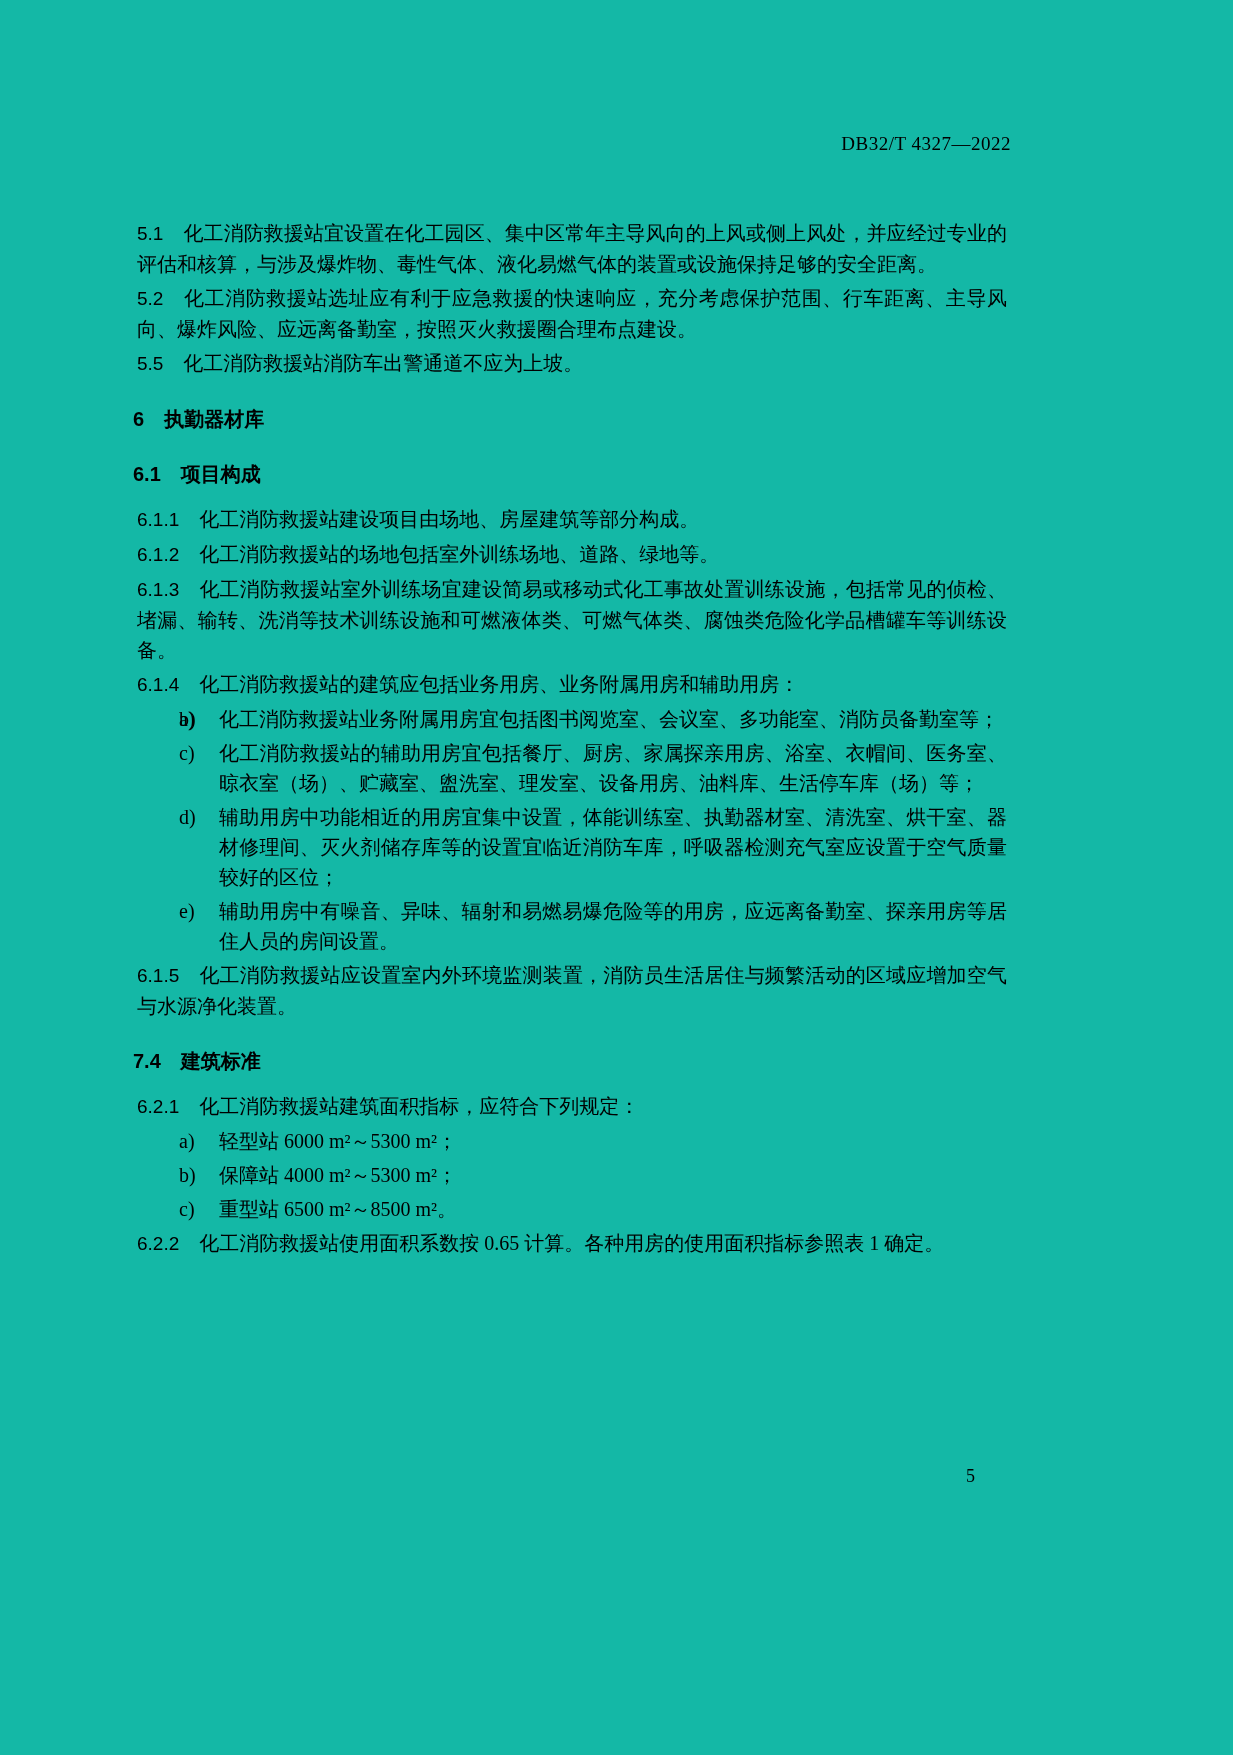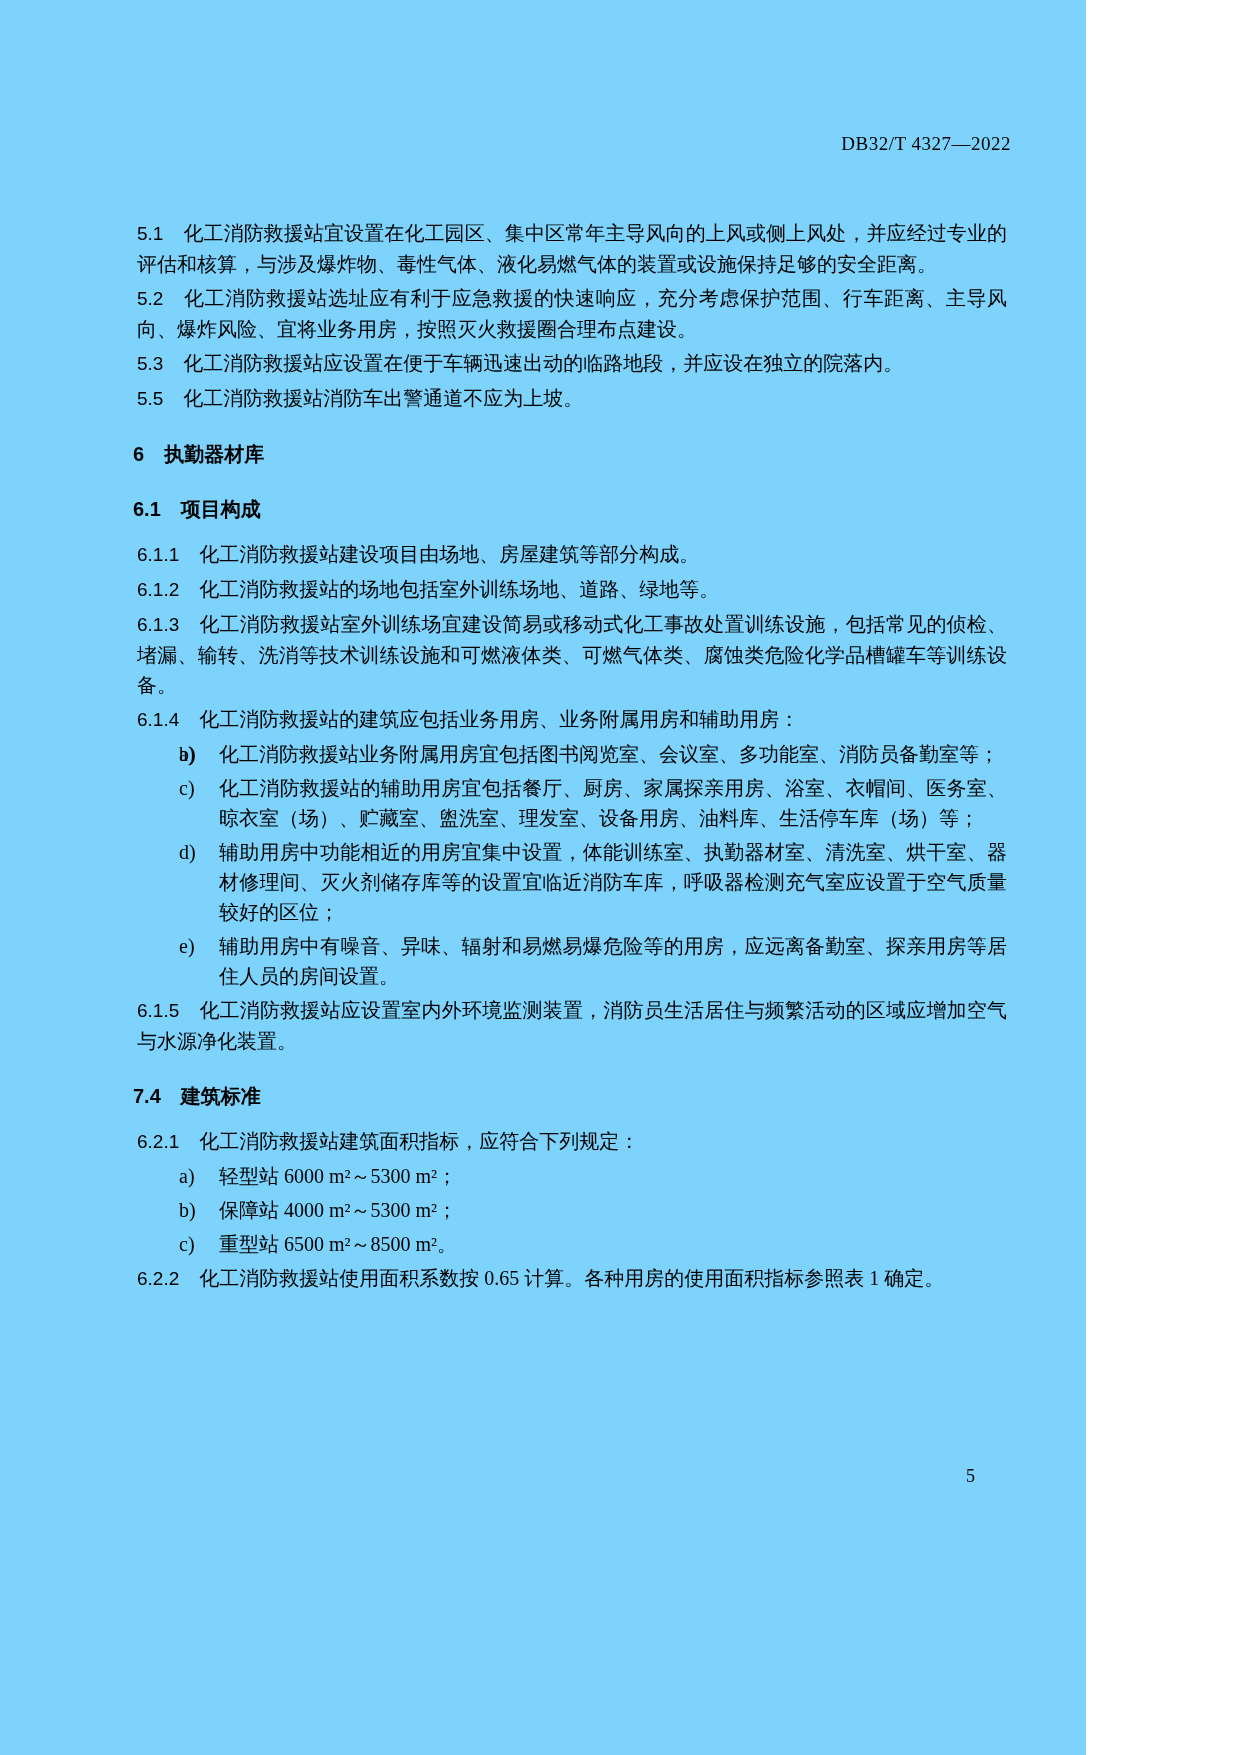--- a/index.html
+++ b/index.html
@@ -1,20 +1,20 @@
 <!DOCTYPE html>
 <html><head>
 <meta charset="utf-8">
 <style>
   html, body { margin: 0; padding: 0; background: #ffffff; }
   .page {
     position: relative;
-    width: 1086px;
+    width: 1233px;
     height: 1755px;
-    background: #7dd3fc;
+    background: #14b8a6;
     color: #000000;
     overflow: hidden;
     font-family: "Liberation Serif", serif;
   }
   .doc-header {
     position: absolute;
     top: 133px;
     left: 133px;
     width: 878px;
     text-align: right;
@@ -64,23 +64,22 @@
 <body>
 
 <div class="page">
 
   <div class="doc-header">DB32/T 4327—2022</div>
 
   <div class="content">
 
     <p class="clause"><span class="num">5.1</span><span class="txt">化工消防救援站宜设置在化工园区、集中区常年主导风向的上风或侧上风处，并应经过专业的评估和核算，与涉及爆炸物、毒性气体、液化易燃气体的装置或设施保持足够的安全距离。</span></p>
 
-    <p class="clause"><span class="num">5.2</span><span class="txt">化工消防救援站选址应有利于应急救援的快速响应，充分考虑保护范围、行车距离、主导风向、爆炸风险、宜将业务用房，按照灭火救援圈合理布点建设。</span></p>
+    <p class="clause"><span class="num">5.2</span><span class="txt">化工消防救援站选址应有利于应急救援的快速响应，充分考虑保护范围、行车距离、主导风向、爆炸风险、应远离备勤室，按照灭火救援圈合理布点建设。</span></p>
 
-    <p class="clause"><span class="num">5.3</span><span class="txt">化工消防救援站应设置在便于车辆迅速出动的临路地段，并应设在独立的院落内。</span></p>
 
 
     <p class="clause"><span class="num">5.5</span><span class="txt">化工消防救援站消防车出警通道不应为上坡。</span></p>
 
 
     <p class="heading"><span class="hnum">6</span><span>执勤器材库</span></p>
 
     <p class="heading"><span class="hnum">6.1</span><span>项目构成</span></p>
 
     <p class="clause"><span class="num">6.1.1</span><span class="txt">化工消防救援站建设项目由场地、房屋建筑等部分构成。</span></p>

